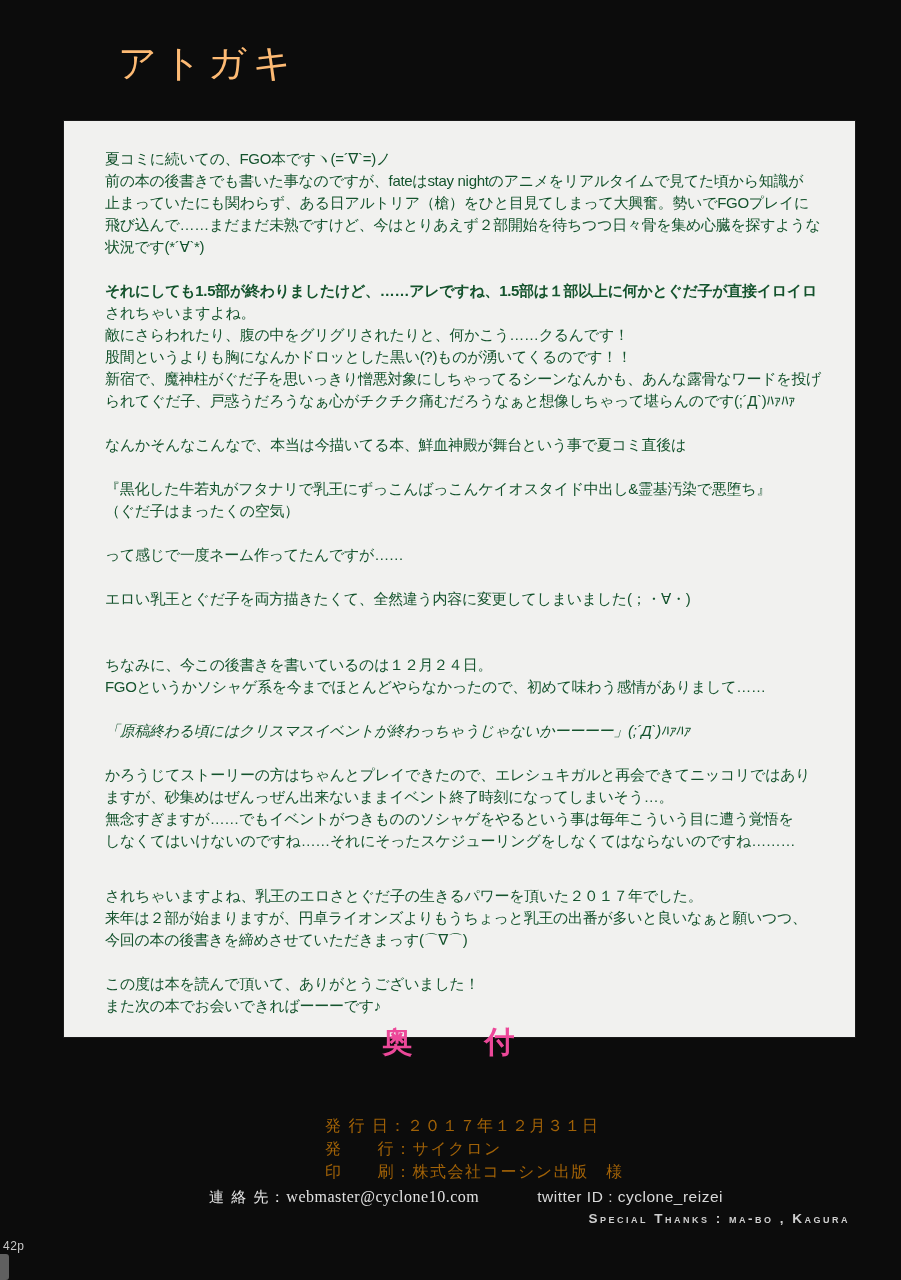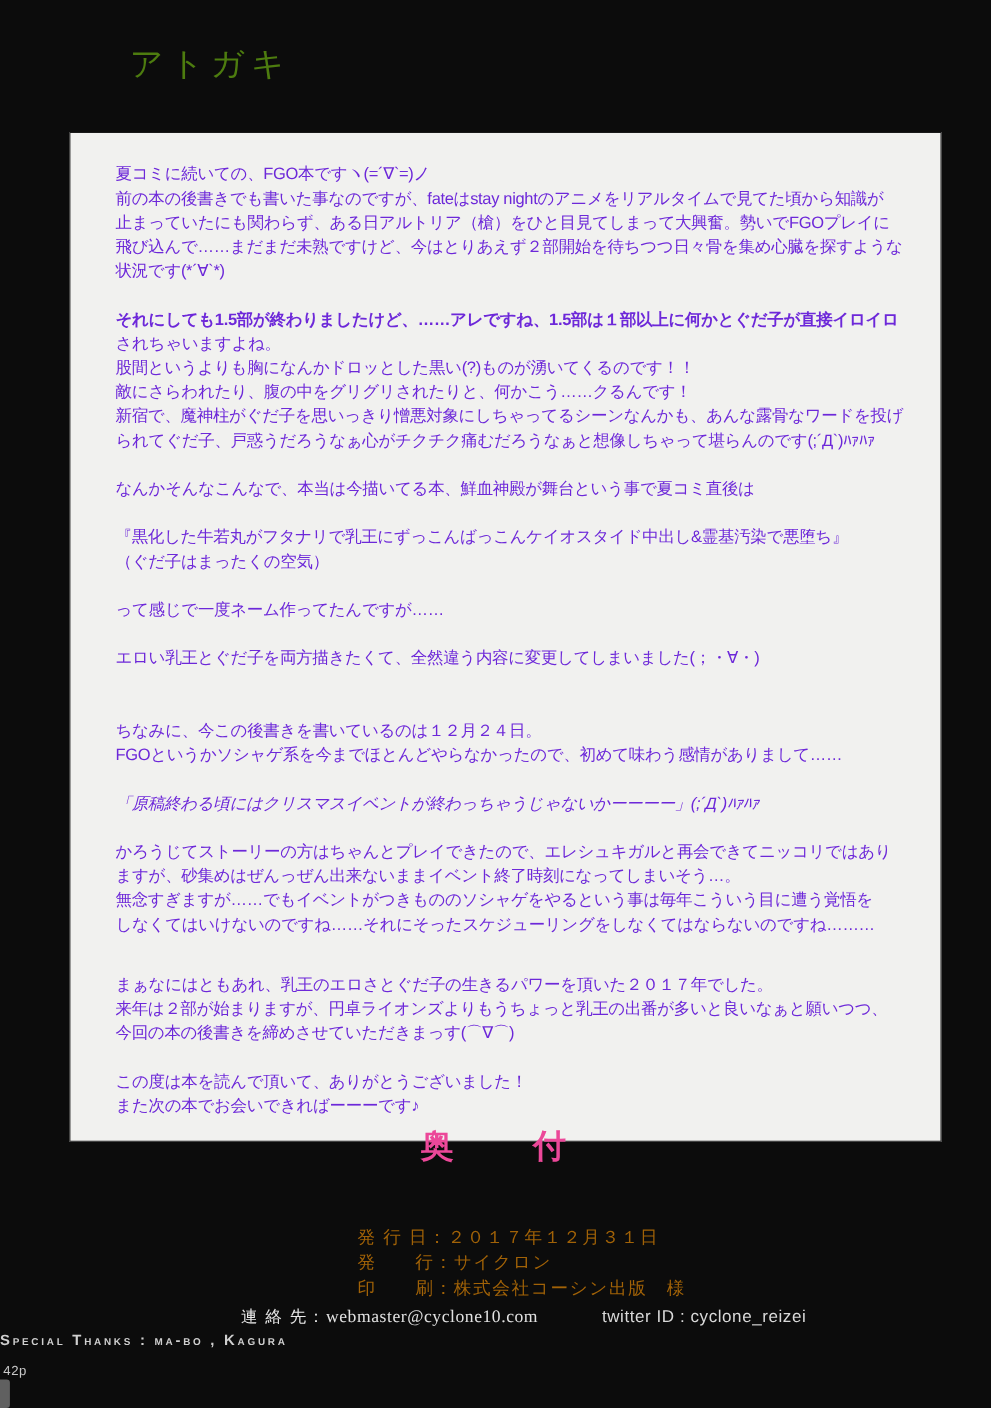--- a/index.html
+++ b/index.html
@@ -4,57 +4,57 @@
 <style>
   html,body{margin:0;padding:0;}
   body{
     width:901px;height:1280px;position:relative;overflow:hidden;
     background:#0c0c0c;
     font-family:"Liberation Sans","DejaVu Sans",sans-serif;
   }
   
   .atogaki-title{
     position:absolute;left:118px;top:44px;
-    font-size:30px;font-weight:500;color:#4d7c0f;
+    font-size:38px;font-weight:500;color:#fdba74;
     letter-spacing:6px;line-height:1;margin:0;text-align:center;
   }
   
   .paper{
     position:absolute;left:63px;top:120px;width:793px;height:918px;
     background:#f1f1ef;
     box-shadow:0 0 0 1px #1a1a1a inset;
   }
   .paper-body{
     position:absolute;left:42px;top:28px;right:26px;bottom:10px;
-    color:#6d28d9;font-size:15px;line-height:22px;letter-spacing:-0.3px;
+    color:#14532d;font-size:15px;line-height:22px;letter-spacing:-0.3px;
   }
   .paper-body .line{white-space:nowrap;overflow:visible;}
   
   .colophon-title{
     position:absolute;left:0;top:1022px;width:901px;text-align:center;
     font-size:30px;font-weight:600;color:#ec4899;letter-spacing:4px;margin:0;
   }
   .colophon-rows{
     position:absolute;left:325px;top:1114px;
     color:#a16207;font-size:16px;line-height:23px;letter-spacing:1.5px;
   }
   .colophon-row{white-space:nowrap;}
   .contact-row{
-    position:absolute;left:219px;top:1188px;white-space:nowrap;
+    position:absolute;left:209px;top:1188px;white-space:nowrap;
     color:#e9e9e9;font-size:15px;letter-spacing:1.5px;
   }
   .contact-email{
     font-family:"Liberation Serif","DejaVu Serif",serif;
     font-size:16px;letter-spacing:0.5px;color:#e2e2e2;
   }
   .twitter-id{
     margin-left:58px;font-size:15.5px;letter-spacing:0.5px;color:#d9d9d9;
   }
   .special-thanks{
-    position:absolute;left:0;top:1211px;width:850px;text-align:left;
+    position:absolute;left:0;top:1211px;width:850px;text-align:right;
     color:#cfcfcf;font-size:13.5px;font-variant:small-caps;
     letter-spacing:2.5px;font-weight:600;
   }
   .page-number{
     position:absolute;left:3px;top:1239px;
     color:#c8c8c8;font-size:12px;letter-spacing:0.5px;
   }
   .scan-artifact{
     position:absolute;left:0;top:1254px;width:9px;height:26px;
     background:#8d8d8d;opacity:0.65;border-radius:0 3px 3px 0;
@@ -67,37 +67,37 @@
 
 <div class="paper">
   <div class="paper-body">
       <div class="line">夏コミに続いての、FGO本ですヽ(=´∇`=)ノ</div>
       <div class="line">前の本の後書きでも書いた事なのですが、fateはstay nightのアニメをリアルタイムで見てた頃から知識が</div>
       <div class="line">止まっていたにも関わらず、ある日アルトリア（槍）をひと目見てしまって大興奮。勢いでFGOプレイに</div>
       <div class="line">飛び込んで……まだまだ未熟ですけど、今はとりあえず２部開始を待ちつつ日々骨を集め心臓を探すような</div>
       <div class="line">状況です(*´∀`*)</div>
       <div class="line" style="margin-top: 22px; font-weight: bold;">それにしても1.5部が終わりましたけど、……アレですね、1.5部は１部以上に何かとぐだ子が直接イロイロ</div>
       <div class="line">されちゃいますよね。</div>
+      <div class="line">敵にさらわれたり、腹の中をグリグリされたりと、何かこう……クるんです！</div>
       <div class="line">股間というよりも胸になんかドロッとした黒い(?)ものが湧いてくるのです！！</div>
-      <div class="line">敵にさらわれたり、腹の中をグリグリされたりと、何かこう……クるんです！</div>
       <div class="line">新宿で、魔神柱がぐだ子を思いっきり憎悪対象にしちゃってるシーンなんかも、あんな露骨なワードを投げ</div>
       <div class="line">られてぐだ子、戸惑うだろうなぁ心がチクチク痛むだろうなぁと想像しちゃって堪らんのです(;´Д`)ﾊｧﾊｧ</div>
       <div class="line" style="margin-top: 22px;">なんかそんなこんなで、本当は今描いてる本、鮮血神殿が舞台という事で夏コミ直後は</div>
       <div class="line" style="margin-top: 22px;">『黒化した牛若丸がフタナリで乳王にずっこんばっこんケイオスタイド中出し&amp;霊基汚染で悪堕ち』</div>
       <div class="line">（ぐだ子はまったくの空気）</div>
       <div class="line" style="margin-top: 22px;">って感じで一度ネーム作ってたんですが……</div>
       <div class="line" style="margin-top: 22px;">エロい乳王とぐだ子を両方描きたくて、全然違う内容に変更してしまいました(；・∀・)</div>
       <div class="line" style="margin-top: 44px;">ちなみに、今この後書きを書いているのは１２月２４日。</div>
       <div class="line">FGOというかソシャゲ系を今までほとんどやらなかったので、初めて味わう感情がありまして……</div>
       <div class="line" style="margin-top: 22px; font-style: italic;">「原稿終わる頃にはクリスマスイベントが終わっちゃうじゃないかーーーー」(;´Д`)ﾊｧﾊｧ</div>
       <div class="line" style="margin-top: 22px;">かろうじてストーリーの方はちゃんとプレイできたので、エレシュキガルと再会できてニッコリではあり</div>
       <div class="line">ますが、砂集めはぜんっぜん出来ないままイベント終了時刻になってしまいそう…。</div>
       <div class="line">無念すぎますが……でもイベントがつきもののソシャゲをやるという事は毎年こういう目に遭う覚悟を</div>
       <div class="line">しなくてはいけないのですね……それにそったスケジューリングをしなくてはならないのですね………</div>
-      <div class="line" style="margin-top: 33px;">まぁなにはともあれ、乳王のエロさとぐだ子の生きるパワーを頂いた２０１７年でした。</div>
+      <div class="line" style="margin-top: 33px;">されちゃいますよね、乳王のエロさとぐだ子の生きるパワーを頂いた２０１７年でした。</div>
       <div class="line">来年は２部が始まりますが、円卓ライオンズよりもうちょっと乳王の出番が多いと良いなぁと願いつつ、</div>
       <div class="line">今回の本の後書きを締めさせていただきまっす(⌒∇⌒)</div>
       <div class="line" style="margin-top: 22px;">この度は本を読んで頂いて、ありがとうございました！</div>
       <div class="line">また次の本でお会いできればーーーです♪</div>
     </div>
 </div>
 
 <h2 class="colophon-title">奥　　付</h2>
 
 <div class="colophon-rows">

